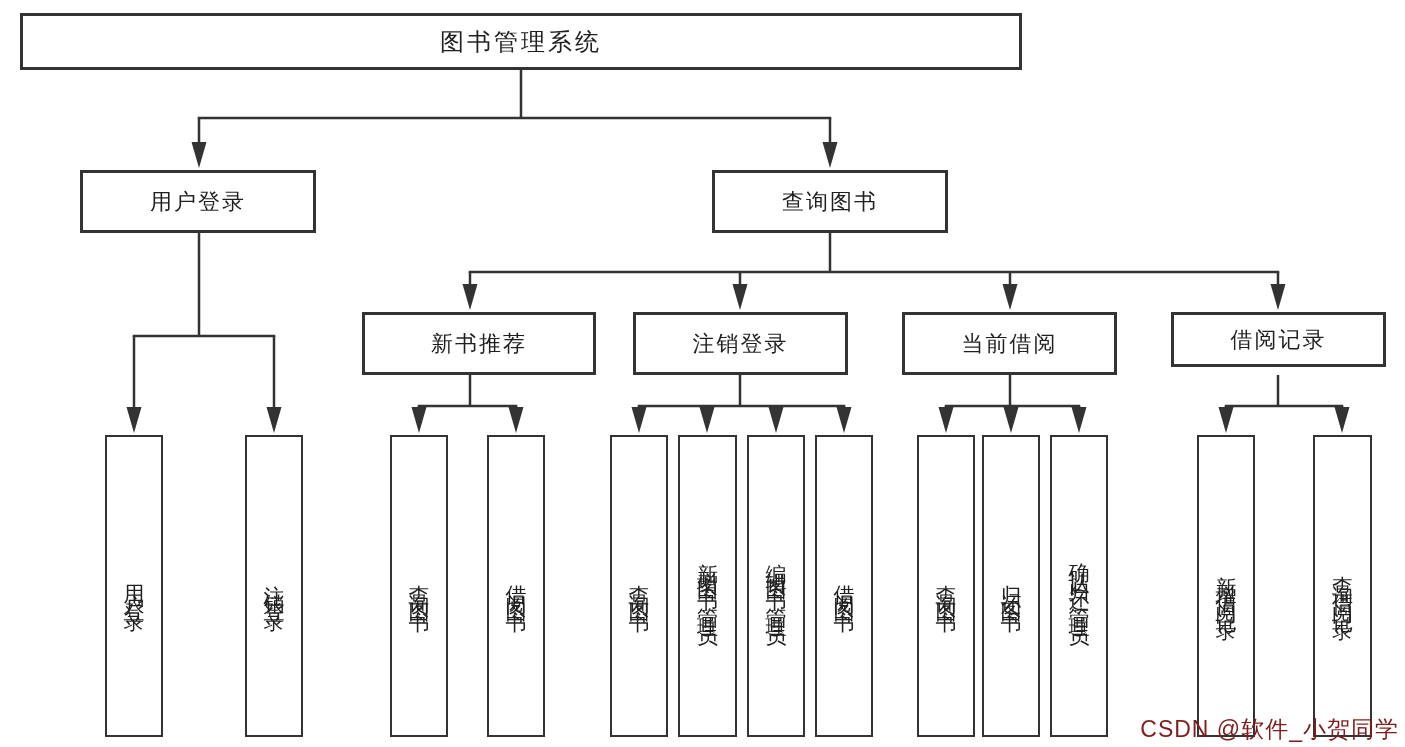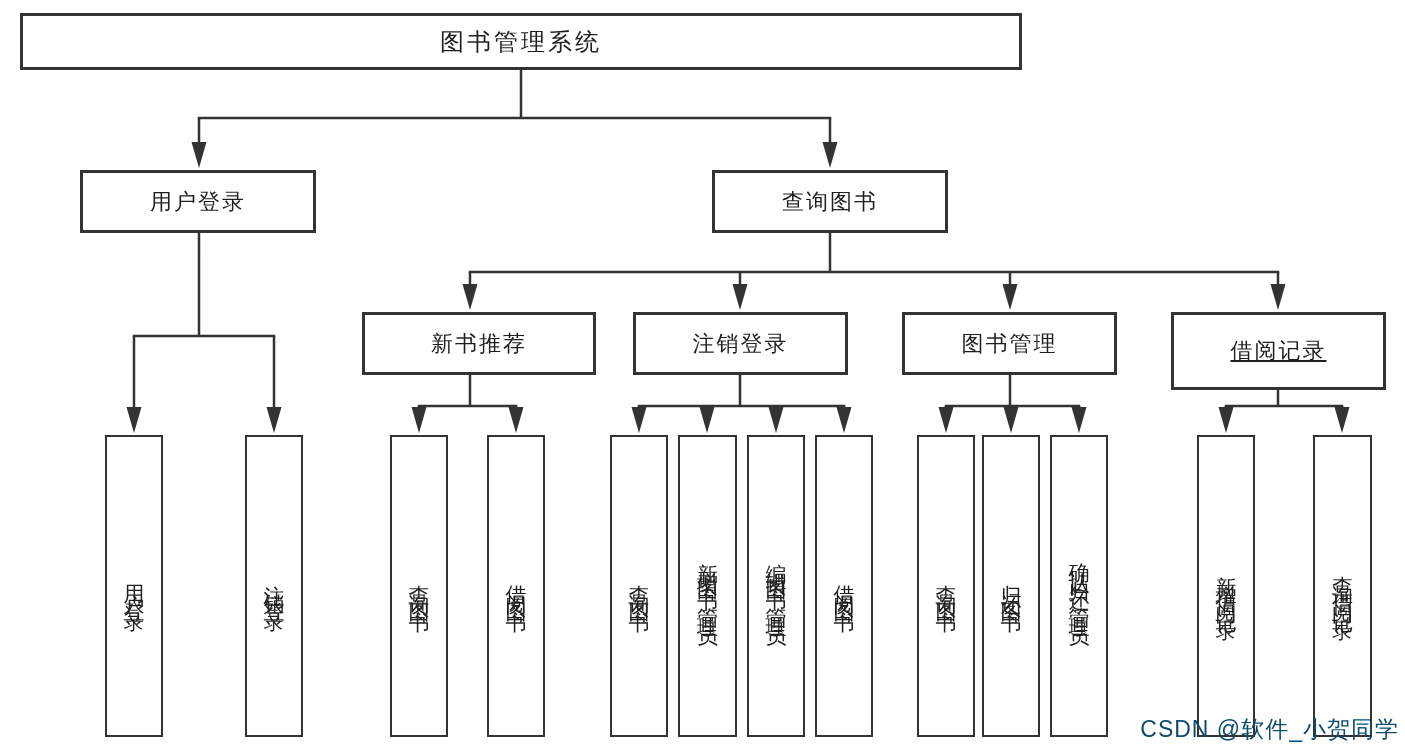--- a/index.html
+++ b/index.html
@@ -13,21 +13,21 @@
     display:flex;align-items:center;justify-content:center;text-align:center;
   }
   .node.root{font-size:24px;letter-spacing:3px;}
   .node.lvl{font-size:22px;letter-spacing:2px;}
   .node.leaf{
     font-size:21px;border-width:2.5px;
     writing-mode:vertical-lr;text-orientation:mixed;letter-spacing:9px;
   }
   .watermark{
     position:absolute;right:6px;bottom:2px;font-size:23px;letter-spacing:1px;
-    color:#0c4a6e;white-space:nowrap;
+    color:#7f1d1d;white-space:nowrap;
   }
 </style>
 </head>
 <body>
 
 <div class="stage">
 
   <svg class="connectors" viewBox="0 0 1405 747" xmlns="http://www.w3.org/2000/svg">
       <line x1="521" y1="70" x2="521" y2="118" stroke="#333333" stroke-width="2.5"></line>
       <line x1="197.75" y1="118" x2="831.25" y2="118" stroke="#333333" stroke-width="2.5"></line>
@@ -83,22 +83,22 @@
       <polygon points="1334.5,407 1349.5,407 1342,433" fill="#333333"></polygon>
     </svg>
 
   <div class="node root" style="left:20px;top:13px;width:1002px;height:57px;">图书管理系统</div>
 
   <div class="node lvl" style="left:80px;top:170px;width:236px;height:63px;">用户登录</div>
   <div class="node lvl" style="left:712px;top:170px;width:236px;height:63px;">查询图书</div>
 
   <div class="node lvl" style="left:362px;top:312px;width:234px;height:63px;">新书推荐</div>
   <div class="node lvl" style="left:633px;top:312px;width:215px;height:63px;">注销登录</div>
-  <div class="node lvl" style="left:902px;top:312px;width:215px;height:63px;">图书管理</div>
-  <div class="node lvl" style="left:1171px;top:312px;width:215px;height:78px;text-decoration:underline;">借阅记录</div>
+  <div class="node lvl" style="left:902px;top:312px;width:215px;height:63px;">当前借阅</div>
+  <div class="node lvl" style="left:1171px;top:312px;width:215px;height:55px;">借阅记录</div>
 
   <div class="node leaf" style="left:105px;top:435px;width:58px;height:302px;">用户登录</div>
   <div class="node leaf" style="left:245px;top:435px;width:58px;height:302px;">注销登录</div>
 
   <div class="node leaf" style="left:390px;top:435px;width:58px;height:302px;">查询图书</div>
   <div class="node leaf" style="left:487px;top:435px;width:58px;height:302px;">借阅图书</div>
 
   <div class="node leaf" style="left:610px;top:435px;width:58px;height:302px;">查询图书</div>
   <div class="node leaf" style="left:678px;top:435px;width:59px;height:302px;">新增图书（管理员）</div>
   <div class="node leaf" style="left:747px;top:435px;width:58px;height:302px;">编辑图书（管理员）</div>

